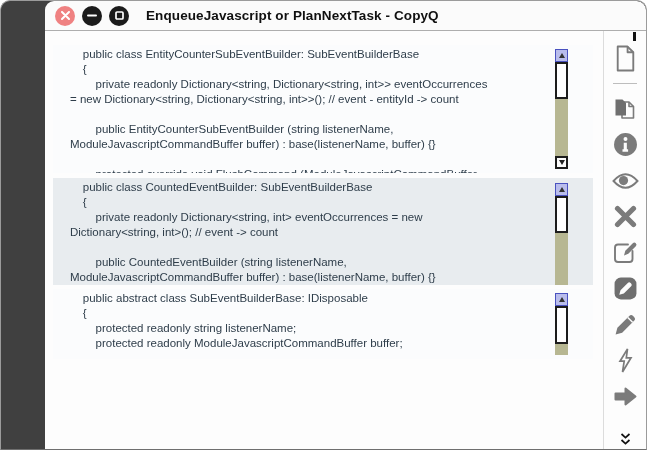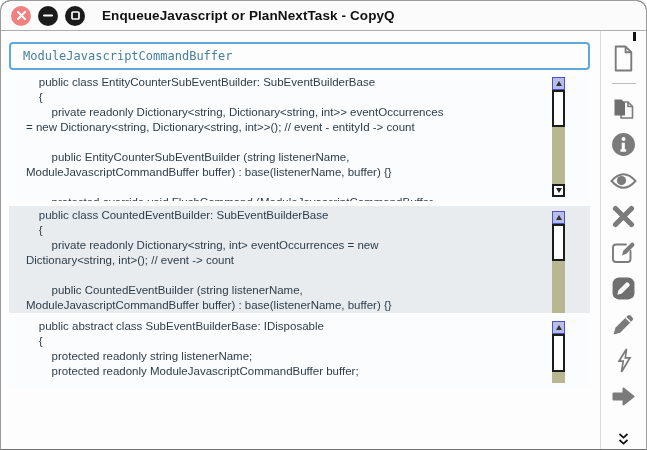--- a/index.html
+++ b/index.html
@@ -1,20 +1,20 @@
 <!DOCTYPE html>
 <html><head>
 <meta charset="utf-8">
 <style>
   * { margin:0; padding:0; box-sizing:border-box; }
   html,body { width:647px; height:450px; background:#ffffff; font-family:"Liberation Sans", sans-serif; }
   .window {
     position:absolute; left:0; top:0; width:647px; height:450px;
     border:1px solid #9b9b9b; border-bottom:1px solid #6f6f6f;
-    border-radius:10px 10px 0 0; background:#404040; overflow:hidden;
+    border-radius:10px 10px 0 0; background:#404040; overflow:hidden;padding-left:44px;
   }
   
   .titlebar {
     height:30px; background:#fbfbfb; border-bottom:1px solid #aeaeae;
     border-radius:9px 9px 0 0; display:flex; align-items:center;
   }
   .win-btns { display:flex; gap:7px; margin-left:10px; }
   .win-btn { width:20px; height:20px; border-radius:50%; display:flex; align-items:center; justify-content:center; cursor:pointer; }
   .win-btn.close { background:#ef8181; }
   .win-btn.min, .win-btn.max { background:#1b1b1b; }
@@ -94,21 +94,20 @@
         </span>
       </div>
     </div>
     <div class="title">EnqueueJavascript or PlanNextTask - CopyQ</div>
   </div>
 
   <div class="body">
 
     <div class="list">
 
-      <div class="item item-selected">ModuleJavascriptCommandBuffer</div>
 
 
       <div class="item item-code c3">
         <pre>    public class EntityCounterSubEventBuilder: SubEventBuilderBase
     {
         private readonly Dictionary&lt;string, Dictionary&lt;string, int&gt;&gt; eventOccurrences
 = new Dictionary&lt;string, Dictionary&lt;string, int&gt;&gt;(); // event - entityId -&gt; count
 
         public EntityCounterSubEventBuilder (string listenerName,
 ModuleJavascriptCommandBuffer buffer) : base(listenerName, buffer) {}

